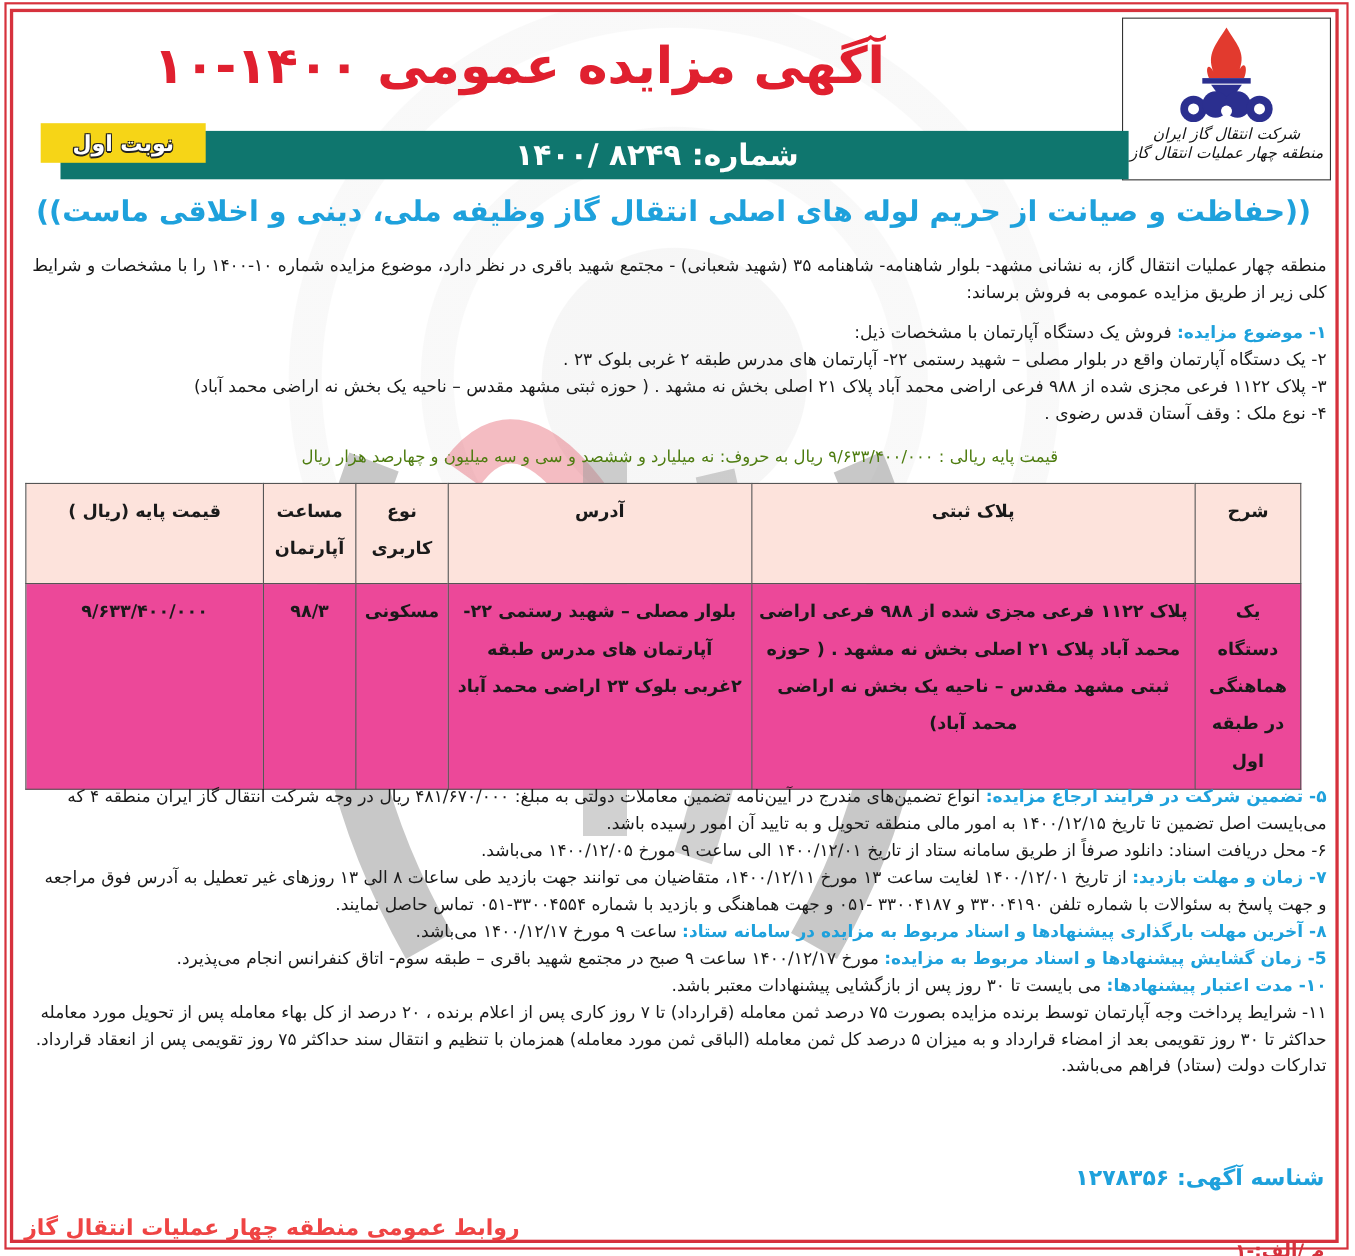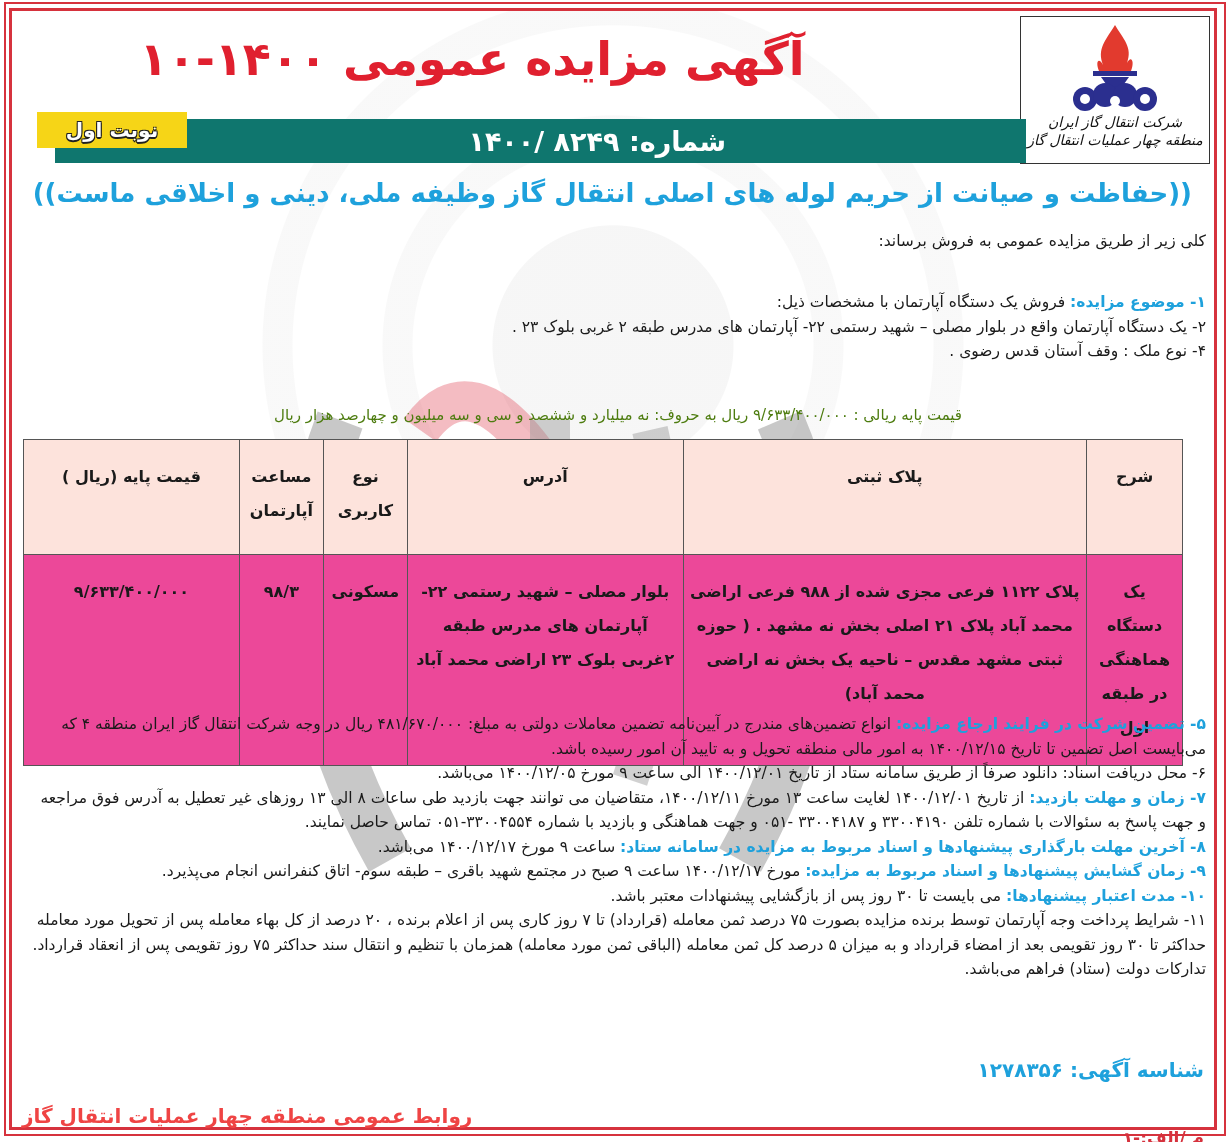--- a/index.html
+++ b/index.html
@@ -59,21 +59,21 @@
   .line { white-space: nowrap; }
   .hl { color: #1ea1dc; font-weight: bold; }
   .price-line {
     position: absolute; right: 270px; top: 406px; font-size: 15px; color: #4d7c0f; white-space: nowrap;
   }
   table.spec {
     position: absolute; left: 23px; top: 439px; width: 1160px; border-collapse: collapse; direction: rtl;
     font-size: 16px; font-weight: bold;
   }
   table.spec th, table.spec td {
-    border: 1.5px solid #555; vertical-align: top; text-align: center; padding: 20px 6px; line-height: 34px;
+    border: 1.5px solid #555; vertical-align: top; text-align: center; padding: 8px 6px; line-height: 34px;
   }
   table.spec th { background: #fde3dc; height: 74px; font-weight: bold; }
   table.spec td { background: #ec4899; height: 155px; }
   .items2 { top: 712px; }
   .footer-id {
     position: absolute; right: 28px; top: 1058px; font-size: 20px; font-weight: bold; color: #1ea1dc; white-space: nowrap;
   }
   .footer-code {
     position: absolute; right: 28px; top: 1088px; font-size: 17px; font-weight: bold; color: #d6323d; white-space: nowrap; margin-top: 40px;
   }
@@ -119,26 +119,28 @@
 </div>
 
 <div class="number-bar">
   <div class="number-text">شماره: ۸۲۴۹ /۱۴۰۰</div>
 </div>
 <div class="turn-badge">نوبت اول</div>
 
 <div class="slogan">((حفاظت و صیانت از حریم لوله های اصلی انتقال گاز وظیفه ملی، دینی و اخلاقی ماست))</div>
 
 <div class="body-text intro">
+  <div class="line">منطقه چهار عملیات انتقال گاز، به نشانی مشهد- بلوار شاهنامه- شاهنامه ۳۵ (شهید شعبانی) - مجتمع شهید باقری در نظر دارد، موضوع مزایده شماره ۱۰-۱۴۰۰ را با مشخصات و شرایط</div>
   <div class="line">کلی زیر از طریق مزایده عمومی به فروش برساند:</div>
 </div>
 
 <div class="body-text items1">
   <div class="line"><span class="hl">۱- موضوع مزایده:</span><span> فروش یک دستگاه آپارتمان با مشخصات ذیل:</span></div>
   <div class="line">۲- یک دستگاه آپارتمان واقع در بلوار مصلی – شهید رستمی ۲۲- آپارتمان های مدرس طبقه ۲ غربی بلوک ۲۳ .</div>
+  <div class="line">۳- پلاک ۱۱۲۲ فرعی مجزی شده از ۹۸۸ فرعی اراضی محمد آباد پلاک ۲۱ اصلی بخش نه مشهد . ( حوزه ثبتی مشهد مقدس – ناحیه یک بخش نه اراضی محمد آباد)</div>
   <div class="line">۴- نوع ملک : وقف آستان قدس رضوی .</div>
 </div>
 
 <div class="price-line">قیمت پایه ریالی : ۹/۶۳۳/۴۰۰/۰۰۰ ریال به حروف: نه میلیارد و ششصد و سی و سه میلیون و چهارصد هزار ریال</div>
 
 <table class="spec">
   <colgroup>
     <col style="width:96px">
       <col style="width:404px">
       <col style="width:276px">
@@ -168,21 +170,21 @@
   </tbody>
 </table>
 
 <div class="body-text items2">
   <div class="line"><span class="hl">۵- تضمین شرکت در فرایند ارجاع مزایده:</span><span> انواع تضمین‌های مندرج در آیین‌نامه تضمین معاملات دولتی به مبلغ: ۴۸۱/۶۷۰/۰۰۰ ریال در وجه شرکت انتقال گاز ایران منطقه ۴ که</span></div>
   <div class="line">می‌بایست اصل تضمین تا تاریخ ۱۴۰۰/۱۲/۱۵ به امور مالی منطقه تحویل و به تایید آن امور رسیده باشد.</div>
   <div class="line">۶- محل دریافت اسناد: دانلود صرفاً از طریق سامانه ستاد از تاریخ ۱۴۰۰/۱۲/۰۱ الی ساعت ۹ مورخ ۱۴۰۰/۱۲/۰۵ می‌باشد.</div>
   <div class="line"><span class="hl">۷- زمان و مهلت بازدید:</span><span> از تاریخ ۱۴۰۰/۱۲/۰۱ لغایت ساعت ۱۳ مورخ ۱۴۰۰/۱۲/۱۱، متقاضیان می توانند جهت بازدید طی ساعات ۸ الی ۱۳ روزهای غیر تعطیل به آدرس فوق مراجعه</span></div>
   <div class="line">و جهت پاسخ به سئوالات با شماره تلفن ۳۳۰۰۴۱۹۰ و ۳۳۰۰۴۱۸۷ -۰۵۱ و جهت هماهنگی و بازدید با شماره ۳۳۰۰۴۵۵۴-۰۵۱ تماس حاصل نمایند.</div>
   <div class="line"><span class="hl">۸- آخرین مهلت بارگذاری پیشنهادها و اسناد مربوط به مزایده در سامانه ستاد:</span><span> ساعت ۹ مورخ ۱۴۰۰/۱۲/۱۷ می‌باشد.</span></div>
-  <div class="line"><span class="hl">۹- زمان گشایش پیشنهادها و اسناد مربوط به مزایده:</span><span> مورخ ۱۴۰۰/۱۲/۱۷ ساعت ۹ صبح در مجتمع شهید باقری – طبقه سوم- اتاق کنفرانس انجام می‌پذیرد.</span></div>
+  <div class="line"><span class="hl">5- زمان گشایش پیشنهادها و اسناد مربوط به مزایده:</span><span> مورخ ۱۴۰۰/۱۲/۱۷ ساعت ۹ صبح در مجتمع شهید باقری – طبقه سوم- اتاق کنفرانس انجام می‌پذیرد.</span></div>
   <div class="line"><span class="hl">۱۰- مدت اعتبار پیشنهادها:</span><span> می بایست تا ۳۰ روز پس از بازگشایی پیشنهادات معتبر باشد.</span></div>
   <div class="line">۱۱- شرایط پرداخت وجه آپارتمان توسط برنده مزایده بصورت ۷۵ درصد ثمن معامله (قرارداد) تا ۷ روز کاری پس از اعلام برنده ، ۲۰ درصد از کل بهاء معامله پس از تحویل مورد معامله</div>
   <div class="line">حداکثر تا ۳۰ روز تقویمی بعد از امضاء قرارداد و به میزان ۵ درصد کل ثمن معامله (الباقی ثمن مورد معامله) همزمان با تنظیم و انتقال سند حداکثر ۷۵ روز تقویمی پس از انعقاد قرارداد.</div>
   <div class="line">تدارکات دولت (ستاد) فراهم می‌باشد.</div>
 </div>
 
 <div class="footer-id">شناسه آگهی: ۱۲۷۸۳۵۶</div>
 <div class="footer-code">م /الف:-۱</div>
 <div class="footer-pr">روابط عمومی منطقه چهار عملیات انتقال گاز</div>
 

